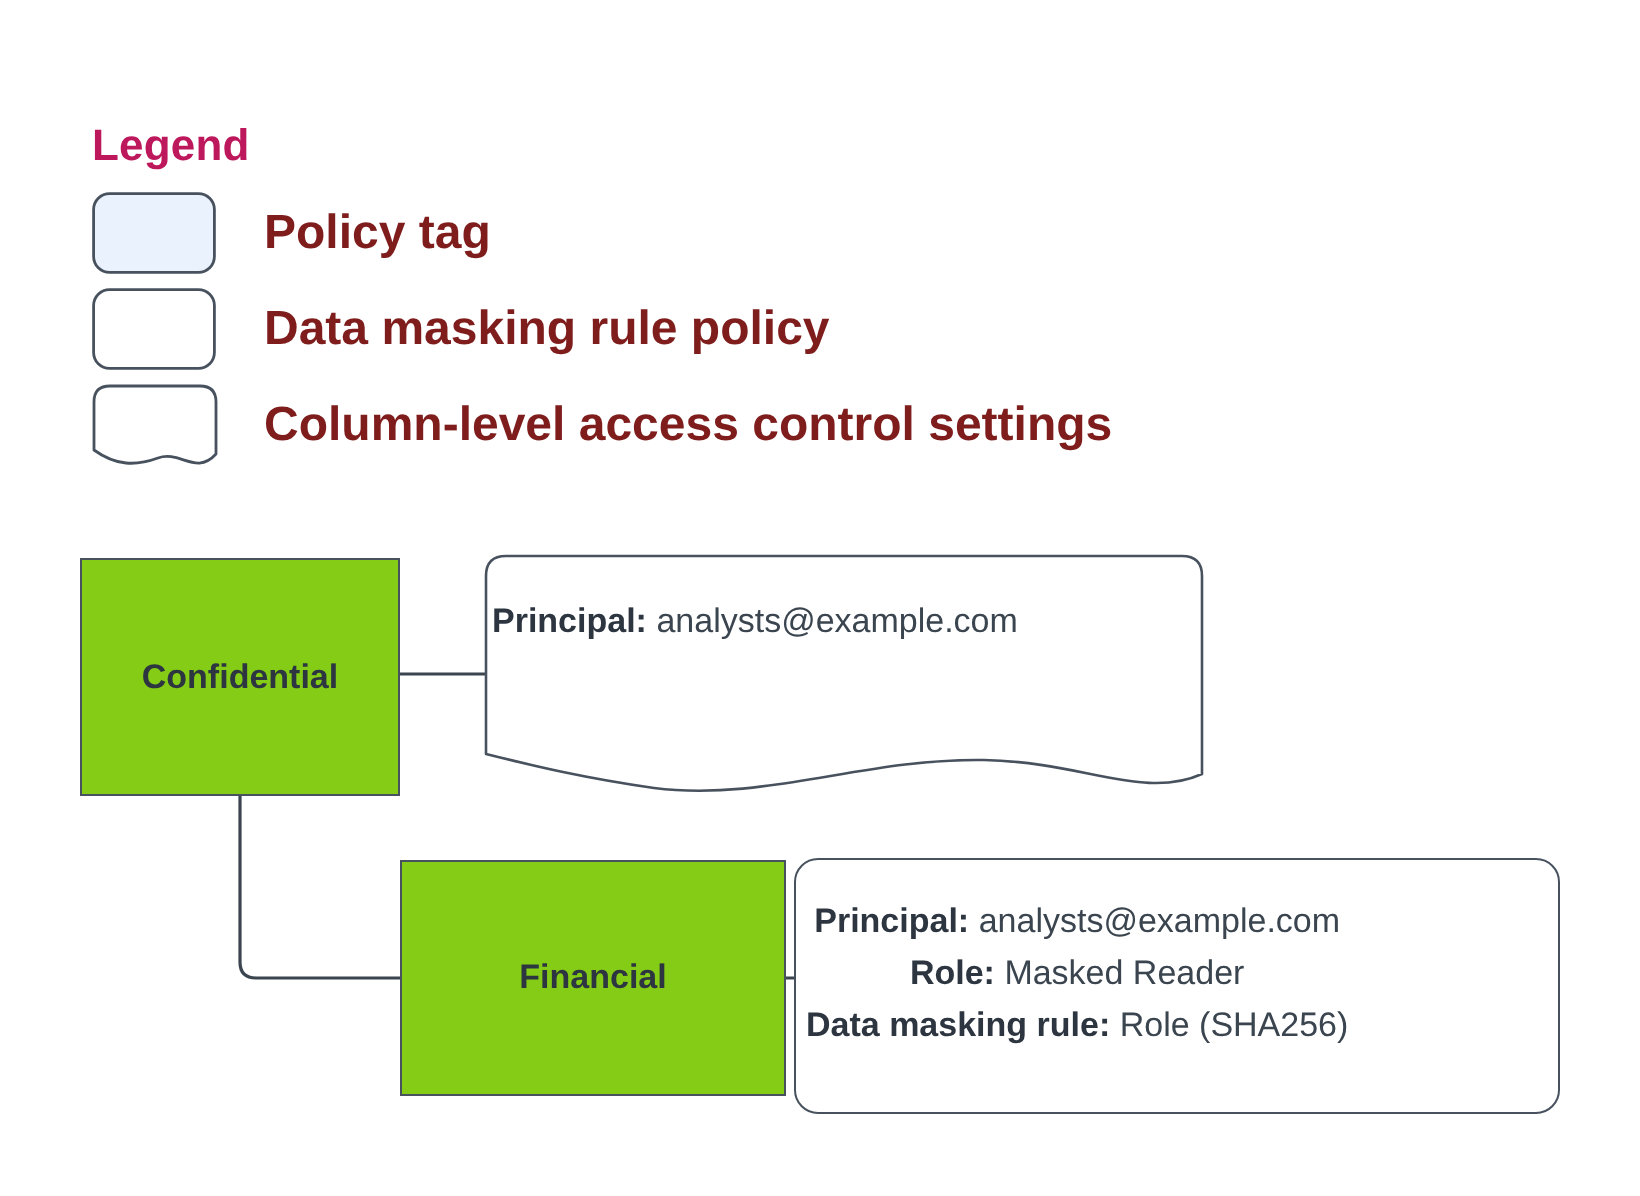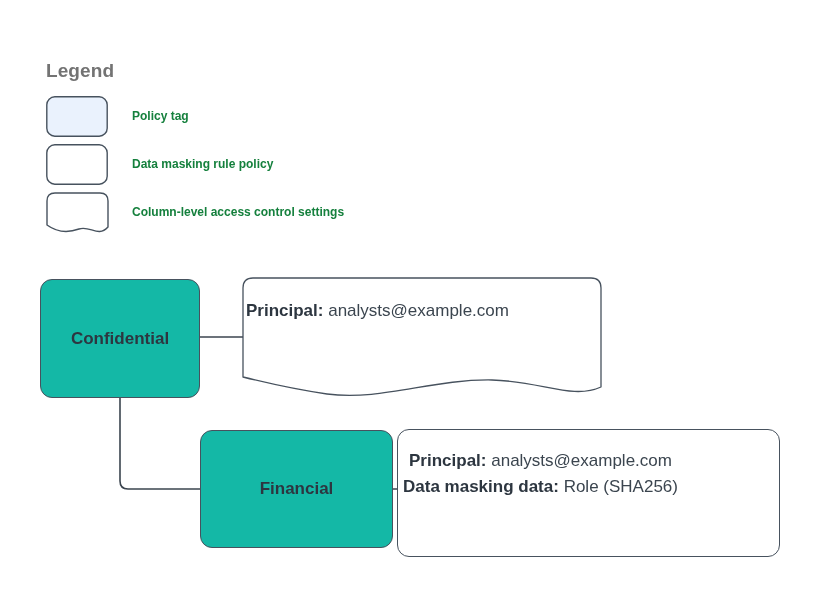--- a/index.html
+++ b/index.html
@@ -21,59 +21,59 @@
     left: 0; top: 0;
     width: 820px;
     height: 598px;
   }
 
   
   .legend-title {
     position: absolute;
     left: 46px;
     top: 60px;
-    font-size: 19px;
+    font-size: 22px;
     font-weight: bold;
     letter-spacing: 0.1px;
-    color: #737373;
+    color: #be185d;
     white-space: nowrap;
   }
 
   .legend-row {
     position: absolute;
     left: 46px;
     height: 42px;
   }
 
   .legend-swatch {
     position: absolute;
     left: 0;
     top: 0;
     width: 62px;
     height: 41px;
   }
 
   .legend-label {
     position: absolute;
     left: 86px;
-    font-size: 12px;
-    font-weight: bold;
-    color: #15803d;
+    font-size: 24px;
+    font-weight: bold;
+    color: #7f1d1d;
     white-space: nowrap;
     line-height: 41px;
     top: 0;
   }
 
   
   .node {
     position: absolute;
     box-sizing: border-box;
-    background: #14b8a6;
+    background: #84cc16;
     border: 1.4px solid #47525e;
-    border-radius: 12px;
+    border-radius: 0;
     display: flex;
     align-items: center;
     justify-content: center;
   }
   .node-label {
     font-size: 17px;
     font-weight: bold;
     color: #2d3640;
     white-space: nowrap;
   }
@@ -192,16 +192,20 @@
   <span class="node-label">Financial</span>
 </div>
 
 <div class="policy-box" style="left:397px; top:429px; width:383px; height:128px;"></div>
 <div class="callout-text" style="left:403px; top:448px;">
   <span class="callout-line">
     <span class="k">Principal:</span>
     <span class="v">analysts@example.com</span>
   </span>
   <span class="callout-line">
-    <span class="k">Data masking data:</span>
+    <span class="k">Role:</span>
+    <span class="v">Masked Reader</span>
+  </span>
+  <span class="callout-line">
+    <span class="k">Data masking rule:</span>
     <span class="v">Role (SHA256)</span>
   </span>
 </div>
 
 </body></html>

